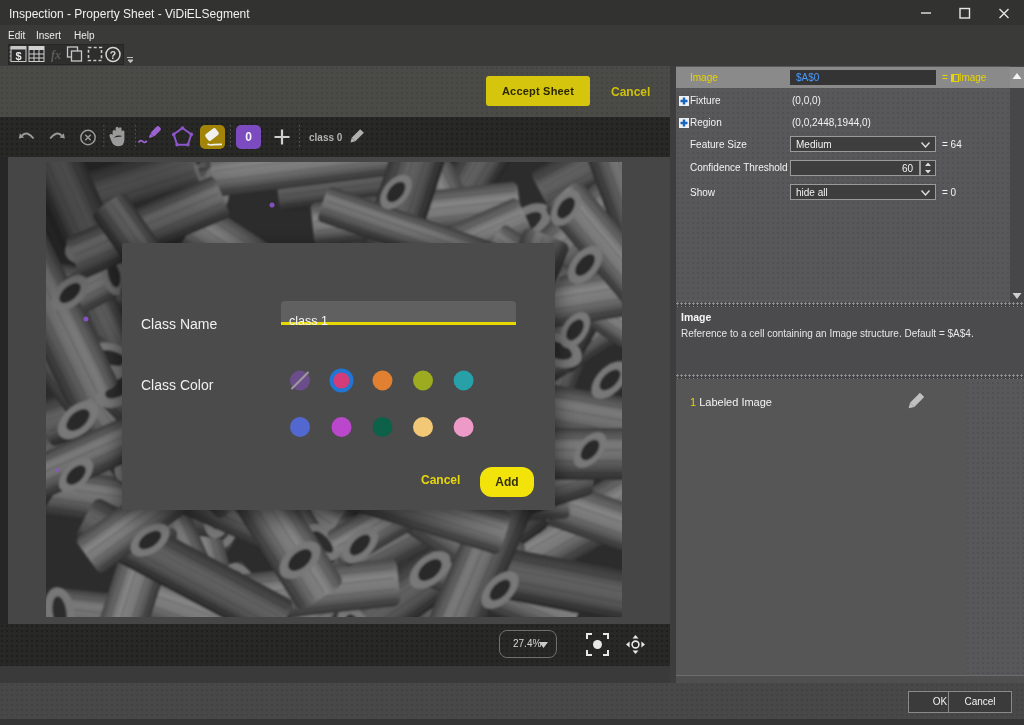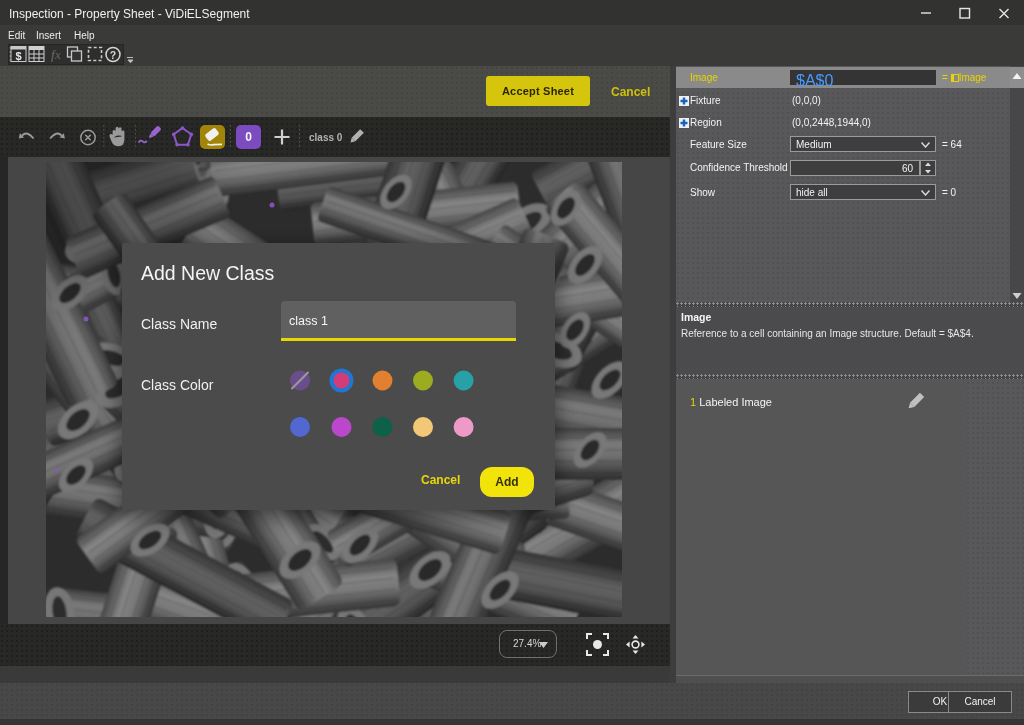--- a/index.html
+++ b/index.html
@@ -51,21 +51,21 @@
 #bottombar { left:0; top:683px; width:1024px; height:42px; background:#484848;
   background-image:radial-gradient(circle at 2px 2px, rgba(0,0,0,0.08) 0.9px, transparent 1.1px); background-size:5px 5px; }
 .btn { position:absolute; top:691px; width:64px; height:22px; background:#3b3b3b; border:1px solid #8a8a8a;
   color:#f2f2f2; font-size:10px; text-align:center; line-height:20px; }
 #bottomedge { left:0; top:719px; width:1024px; height:6px; background:#343434; }
 
 #dialog { left:122px; top:243px; width:433px; height:267px; background:#4b4b4b;
   box-shadow:0 6px 22px rgba(0,0,0,0.55); border-radius:2px; }
 #dlgtitle { left:19px; top:19px; font-size:19.5px; color:#f4f4f4; }
 .dlglabel { font-size:14px; color:#f0f0f0; }
-#clsinput { left:159px; top:58px; width:235px; height:40px; background:#606060;
+#clsinput { left:159px; top:58px; width:235px; height:24px; background:#606060;
   border-radius:4px 4px 0 0; border-bottom:3px solid #e8d800; }
 #clsinput span { position:absolute; left:8px; top:13px; font-size:12.5px; color:#f6f6f6; }
 #dlgcancel { left:299px; top:230px; font-size:12px; font-weight:bold; color:#e8d70a; }
 #addbtn { left:358px; top:224px; width:54px; height:30px; background:#f2e40a; border-radius:12px;
   color:#33300a; font-size:12px; font-weight:bold; text-align:center; line-height:30px; }
 </style>
 </head>
 <body>
 <div id="win">
 
@@ -1138,21 +1138,21 @@
     </g>
     <circle cx="9.5" cy="9.5" r="3.4" fill="none" stroke="#e8e8e8" stroke-width="1.6"></circle>
   </svg>
   <div id="strip2" class="abs"></div>
   <div id="splitter" class="abs"></div>
 
   <div id="rpanel" class="abs">
     <div id="rowhl" class="abs"></div>
     <div class="plabel abs" style="left:14px;top:6px;color:#e8d400">Image</div>
     <div class="abs" style="left:114px;top:4px;width:146px;height:15px;background:#343434"></div>
-    <div class="abs" style="left:120px;top:6px;font-size:16px;color:#4a9aff">$A$0</div>
+    <div class="abs" style="left:120px;top:6px;font-size:10px;color:#4a9aff">$A$0</div>
     <div class="abs" style="left:266px;top:6px;font-size:10px;color:#e8d400">= <span style="display:inline-block;width:8px;height:8px;border:1.5px solid #e8d400;border-left-width:3px;vertical-align:-1px"></span>Image</div>
     <div id="vscroll" class="abs"></div>
     <div class="abs" style="left:334px;top:1px;width:14px;height:21px;background:#8e8e8e"></div>
     <svg class="abs" style="left:334px;top:0;width:14px;height:236px" viewBox="0 0 14 236">
       <path d="M7 7 l4.5 6 h-9 z" fill="#f4f4f4"></path>
       <path d="M7 233 l4.5 -6 h-9 z" fill="#cfcfcf"></path>
     </svg>
     <svg class="abs" style="left:2px;top:29px;width:12px;height:12px" viewBox="0 0 12 12">
       <rect x="0.5" y="0.5" width="11" height="11" fill="#f0f0f0" stroke="#555"></rect>
       <path d="M6 2.5 v7 M2.5 6 h7" stroke="#1565c0" stroke-width="2.4"></path>
@@ -1213,21 +1213,20 @@
       <div class="abs" style="left:0;top:297px;width:348px;height:12px;background:#4f4f4f"></div>
     </div>
   </div>
 
   <div id="bottombar" class="abs"></div>
   <div class="btn" style="left:908px">OK</div>
   <div class="btn" style="left:948px">Cancel</div>
   <div id="bottomedge" class="abs"></div>
 
   <div id="dialog" class="abs">
-    <div id="dlgtitle" class="abs">Add New Class</div>
     <div class="dlglabel abs" style="left:19px;top:73px">Class Name</div>
     <div id="clsinput" class="abs">
         <span>class 1</span>
       </div>
     <div class="dlglabel abs" style="left:19px;top:134px">Class Color</div>
     <svg class="abs" style="left:160px;top:118px;width:330px;height:110px" viewBox="0 0 330 110">
       <circle cx="18" cy="19.5" r="10" fill="#6b4d8c"></circle>
       <line x1="9.5" y1="28" x2="26.5" y2="11" stroke="#9a9a9a" stroke-width="2"></line>
       <circle cx="59.5" cy="19.5" r="12" fill="#2176d2"></circle>
       <circle cx="59.5" cy="19.5" r="8" fill="#d23c78"></circle>

